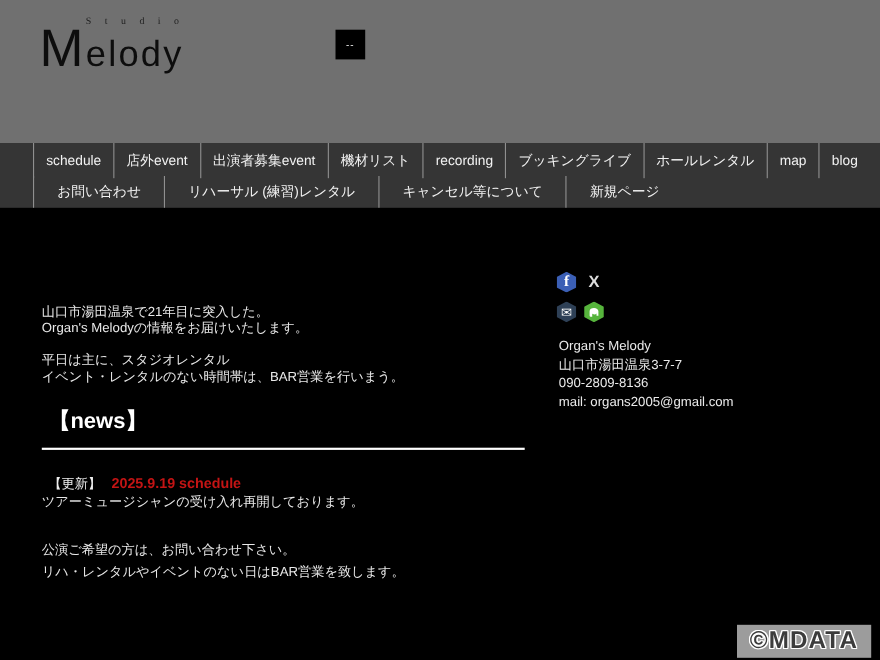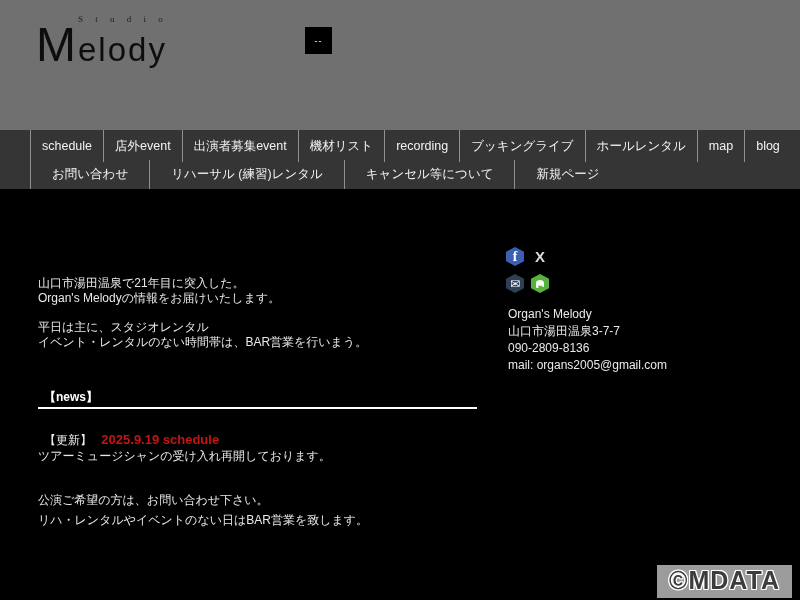--- a/index.html
+++ b/index.html
@@ -30,21 +30,21 @@
   .nav-item{display:flex;align-items:center;padding:16px 11px;border-left:1px solid var(--nav-separator);
     color:#f2f2f2;font-size:12.5px;white-space:nowrap;cursor:pointer;}
   .nav-row.row2 .nav-item{padding:0 21px;}
 
   
   .site-main{position:relative;width:800px;height:411px;background:var(--page-bg);
     color:#e9e9e9;font-size:12px;}
   .abs{position:absolute;}
   .intro-block{left:38px;top:87px;line-height:15px;}
   .intro2-block{left:38px;top:131px;line-height:15px;}
-  .news-heading{left:44px;top:200px;font-size:12px;font-weight:bold;color:#fff;}
+  .news-heading{left:44px;top:180px;font-size:20px;font-weight:bold;color:#fff;}
   .news-rule{left:38px;top:218px;width:439px;height:2px;background:#fff;}
   .update-line{left:44px;top:243px;}
   .update-prefix{color:#eee;font-size:12px;}
   .update-value{color:var(--accent-red);font-weight:bold;font-size:13px;margin-left:6px;}
   .update-detail{left:38px;top:259px;}
   .notice1{left:38px;top:291px;margin-top:12px;}
   .notice2{left:38px;top:323px;}
 
   
   .social-grid{left:506px;top:58px;display:grid;grid-template-columns:19px 19px;
@@ -55,21 +55,21 @@
     font-family:"Liberation Serif","DejaVu Serif",serif;font-weight:bold;font-size:14px;}
   .x-icon{width:18px;height:19px;display:flex;align-items:center;justify-content:center;
     color:#dcdcdc;font-weight:bold;font-size:15px;cursor:pointer;}
   .hex-mail{background:var(--mail-navy);color:#fff;font-size:12px;}
   .hex-ev{background:var(--evernote-green);}
   .hex-ev svg{width:12px;height:12px;}
   .contact-block{left:508px;top:117px;line-height:17px;color:#eaeaea;}
 
   
   .watermark{position:absolute;right:8px;bottom:2px;background:var(--watermark-bg);
-    padding:1px 12px 3px;font-size:25px;font-weight:bold;color:#3c3c3c;letter-spacing:1px;
+    padding:1px 12px 3px;font-size:22px;font-weight:bold;color:#3c3c3c;letter-spacing:1px;
     text-shadow:-1px -1px 0 #fff,1px -1px 0 #fff,-1px 1px 0 #fff,1px 1px 0 #fff,
       0 -1px 0 #fff,0 1px 0 #fff,-1px 0 0 #fff,1px 0 0 #fff;}
 </style>
 </head>
 <body>
 
 <header class="site-header">
   <div class="logo">
     <div class="studio-label">S t u d i o</div>
     <div class="logo-main">

